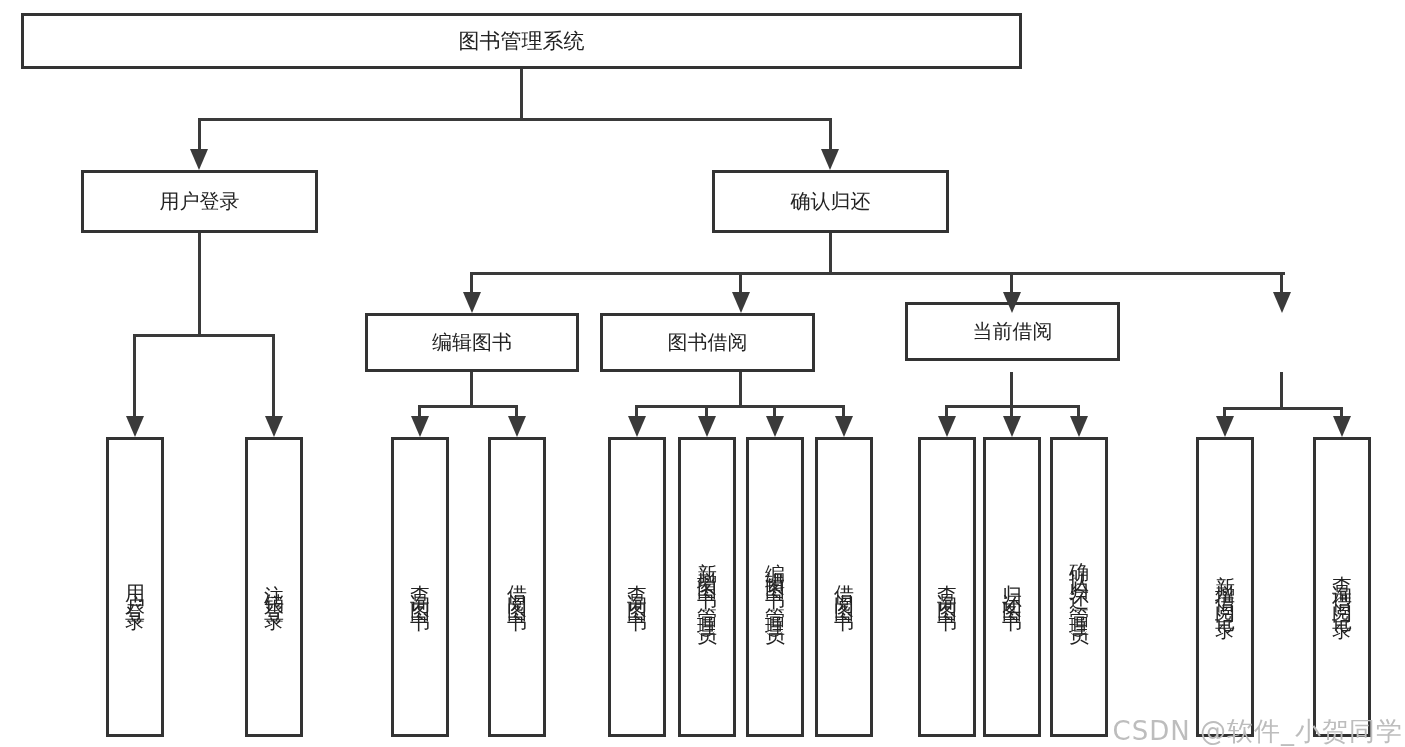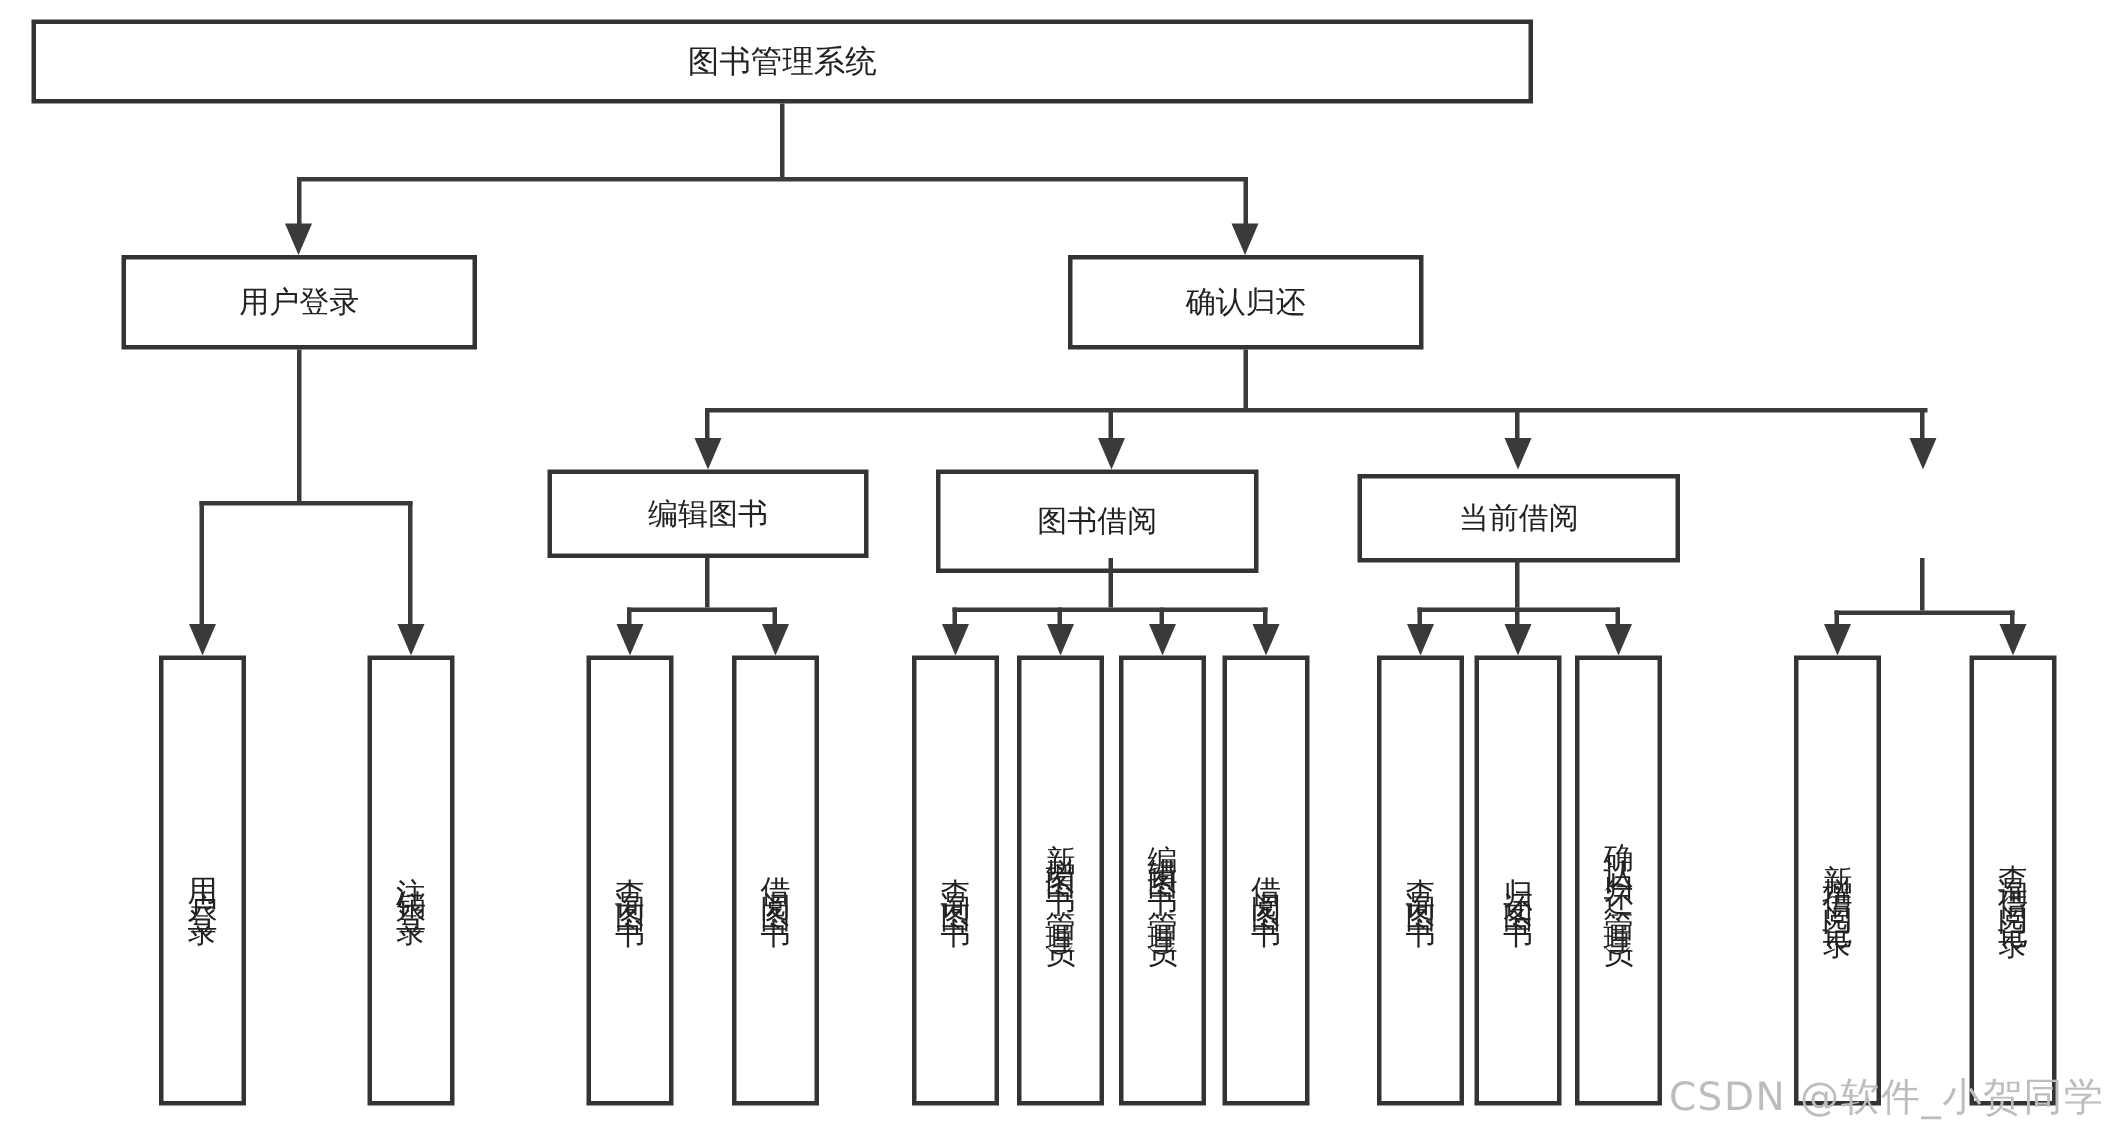--- a/index.html
+++ b/index.html
@@ -61,22 +61,22 @@
 <body>
 
 <div class="canvas">
 
   <div class="box title" style="left:21px;top:13px;width:1001px;height:56px">图书管理系统</div>
 
   <div class="box" style="left:81px;top:170px;width:237px;height:63px">用户登录</div>
   <div class="box" style="left:712px;top:170px;width:237px;height:63px">确认归还</div>
 
   <div class="box" style="left:365px;top:313px;width:214px;height:59px">编辑图书</div>
-  <div class="box" style="left:624px;top:313px;width:215px;height:69px">图书借阅</div>
-  <div class="box" style="left:905px;top:316px;width:215px;height:59px">当前借阅</div>
+  <div class="box" style="left:600px;top:313px;width:215px;height:59px">图书借阅</div>
+  <div class="box" style="left:905px;top:302px;width:215px;height:59px">当前借阅</div>
 
   <div class="box v" style="left:106px;top:437px;width:58px;height:300px">用户登录</div>
   <div class="box v" style="left:245px;top:437px;width:58px;height:300px">注销登录</div>
 
   <div class="box v" style="left:391px;top:437px;width:58px;height:300px">查询图书</div>
   <div class="box v" style="left:488px;top:437px;width:58px;height:300px">借阅图书</div>
 
   <div class="box v" style="left:608px;top:437px;width:58px;height:300px">查询图书</div>
   <div class="box v" style="left:678px;top:437px;width:58px;height:300px">新增图书（管理员）</div>
   <div class="box v" style="left:746px;top:437px;width:58px;height:300px">编辑图书（管理员）</div>

